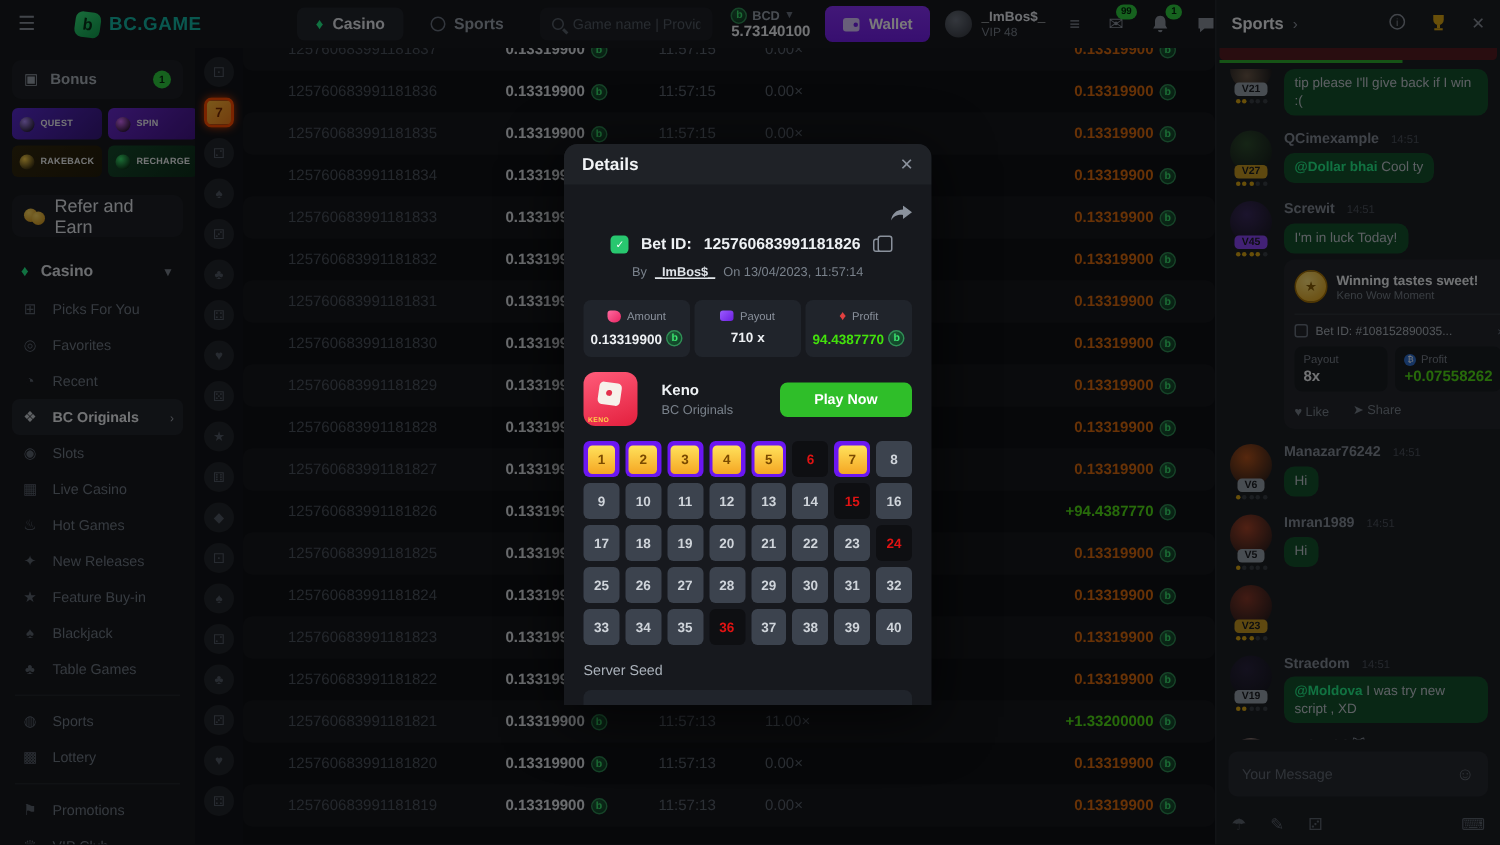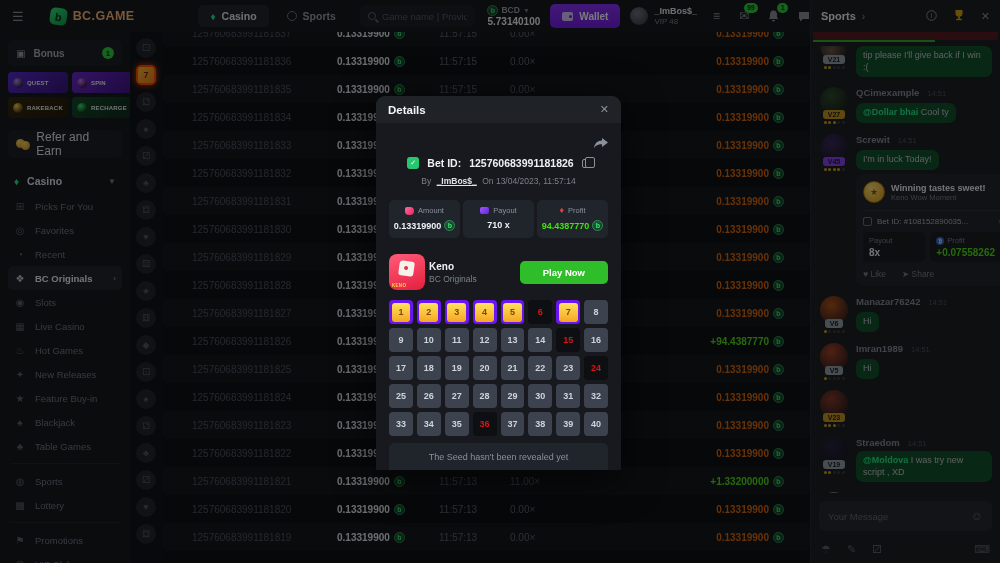--- a/index.html
+++ b/index.html
@@ -4,21 +4,21 @@
 <style>
   * { margin:0; padding:0; box-sizing:border-box; }
   html,body { width:1000px; height:563px; background:#0c0d10; font-family:"Liberation Sans","DejaVu Sans",sans-serif; overflow:hidden; }
   #app { position:relative; width:1000px; height:563px; background:#101216; overflow:hidden; }
 
   
   .header { position:absolute; left:0; top:0; width:810px; height:32px; background:#17191e; display:flex; align-items:center; z-index:10; }
   .burger { color:#8a919c; font-size:13px; margin-left:12px; cursor:pointer; }
   .logo { display:flex; align-items:center; margin-left:26px; gap:6px; }
   .logo-mark { width:17px; height:17px; border-radius:5px; background:linear-gradient(135deg,#35e57c,#0f9e4e); transform:rotate(8deg); color:#06341a; font-weight:bold; font-size:11px; display:flex; align-items:center; justify-content:center; }
-  .logo-text { color:#fdba74; font-weight:bold; font-size:12.5px; letter-spacing:.4px; }
+  .logo-text { color:#14b8a6; font-weight:bold; font-size:12.5px; letter-spacing:.4px; }
   .nav-pill { margin-left:64px; display:flex; align-items:center; gap:6px; background:#23262c; border-radius:5px; padding:5px 12px; cursor:pointer; }
   .nav-pill .dmd { color:#24ee89; font-size:10px; }
   .nav-pill .lbl { color:#e3e7ec; font-size:10.5px; font-weight:bold; }
   .nav-plain { margin-left:8px; display:flex; align-items:center; gap:6px; padding:5px 10px; cursor:pointer; }
   .nav-plain .ball { width:10px; height:10px; border-radius:50%; border:1.5px solid #6b7380; position:relative; }
   .nav-plain .lbl { color:#9aa2ac; font-size:10.5px; font-weight:bold; }
   .search { margin-left:14px; width:196px; height:22px; background:#1e2126; border-radius:5px; display:flex; align-items:center; padding:0 8px; gap:6px; }
   .mag { width:8px; height:8px; border:1.5px solid #5b636e; border-radius:50%; position:relative; flex:none; }
   .mag::after { content:""; position:absolute; width:4px; height:1.5px; background:#5b636e; transform:rotate(45deg); left:6px; top:7px; }
   .search input { background:transparent; border:none; outline:none; color:#c7ccd3; font-size:9.5px; width:100%; }
@@ -156,21 +156,21 @@
   .by-row { margin-top:7px; text-align:center; font-size:8.5px; color:#7a828c; }
   .by-row .player { color:#dfe3e8; font-weight:bold; text-decoration:underline; margin:0 3px; cursor:pointer; }
   .stats { display:flex; gap:3px; margin-top:14px; }
   .stat { flex:1; background:#20242b; border-radius:5px; padding:6px 0 7px 0; display:flex; flex-direction:column; align-items:center; gap:5px; }
   .stat .sl { display:flex; align-items:center; gap:4px; color:#8a919c; font-size:7.5px; }
   .stat .sv { font-size:9px; font-weight:bold; color:#eef1f4; display:flex; align-items:center; gap:3px; }
   .stat .sv.green { color:#43e10c; }
   .ic-amt { width:9px; height:8px; border-radius:2px 4px 4px 4px; background:linear-gradient(135deg,#ff6aa0,#e82562); }
   .ic-pay { width:9px; height:7px; border-radius:2px; background:linear-gradient(135deg,#9a5bff,#6c1fe0); }
   .ic-prof { color:#e04040; font-size:9px; line-height:1; }
-  .game-row { display:flex; align-items:center; gap:4px; margin-top:16px; }
+  .game-row { display:flex; align-items:center; gap:16px; margin-top:10px; }
   .keno-ic { width:36px; height:36px; border-radius:8px; background:linear-gradient(160deg,#ff5c7a,#e31f3d); position:relative; flex:none; overflow:hidden; }
   .keno-ic .die { position:absolute; left:10px; top:7px; width:15px; height:15px; background:#f6f1ea; border-radius:3px; transform:rotate(8deg); }
   .keno-ic .die::after { content:""; position:absolute; left:5px; top:5px; width:4px; height:4px; border-radius:50%; background:#e3304c; }
   .keno-ic .klbl { position:absolute; left:3px; bottom:2px; color:#ffd24a; font-size:4.5px; font-weight:bold; letter-spacing:.3px; }
   .game-meta { flex:1; }
   .game-meta .gname { color:#eef1f4; font-size:10px; font-weight:bold; }
   .game-meta .gprov { color:#7a828c; font-size:8.5px; margin-top:2px; }
   .play-btn { background:#2fbe29; color:#fff; font-size:9.5px; font-weight:bold; border-radius:5px; padding:6px 23px; cursor:pointer; }
   .kgrid { display:grid; grid-template-columns:repeat(8,1fr); gap:4px; margin-top:10px; }
   .kcell { height:24px; border-radius:4px; background:#3c434e; color:#cfd4da; font-size:9px; font-weight:bold; display:flex; align-items:center; justify-content:center; cursor:pointer; }
@@ -802,17 +802,18 @@
           <div class="kcell">32</div>
           <div class="kcell">33</div>
           <div class="kcell">34</div>
           <div class="kcell">35</div>
           <div class="kcell miss">36</div>
           <div class="kcell">37</div>
           <div class="kcell">38</div>
           <div class="kcell">39</div>
           <div class="kcell">40</div>
         </div>
+      <div class="seed-label">Server Seed</div>
       <div class="seed-box">The Seed hasn't been revealed yet</div>
     </div>
   </div>
 
 </div>
 
 </body></html>

